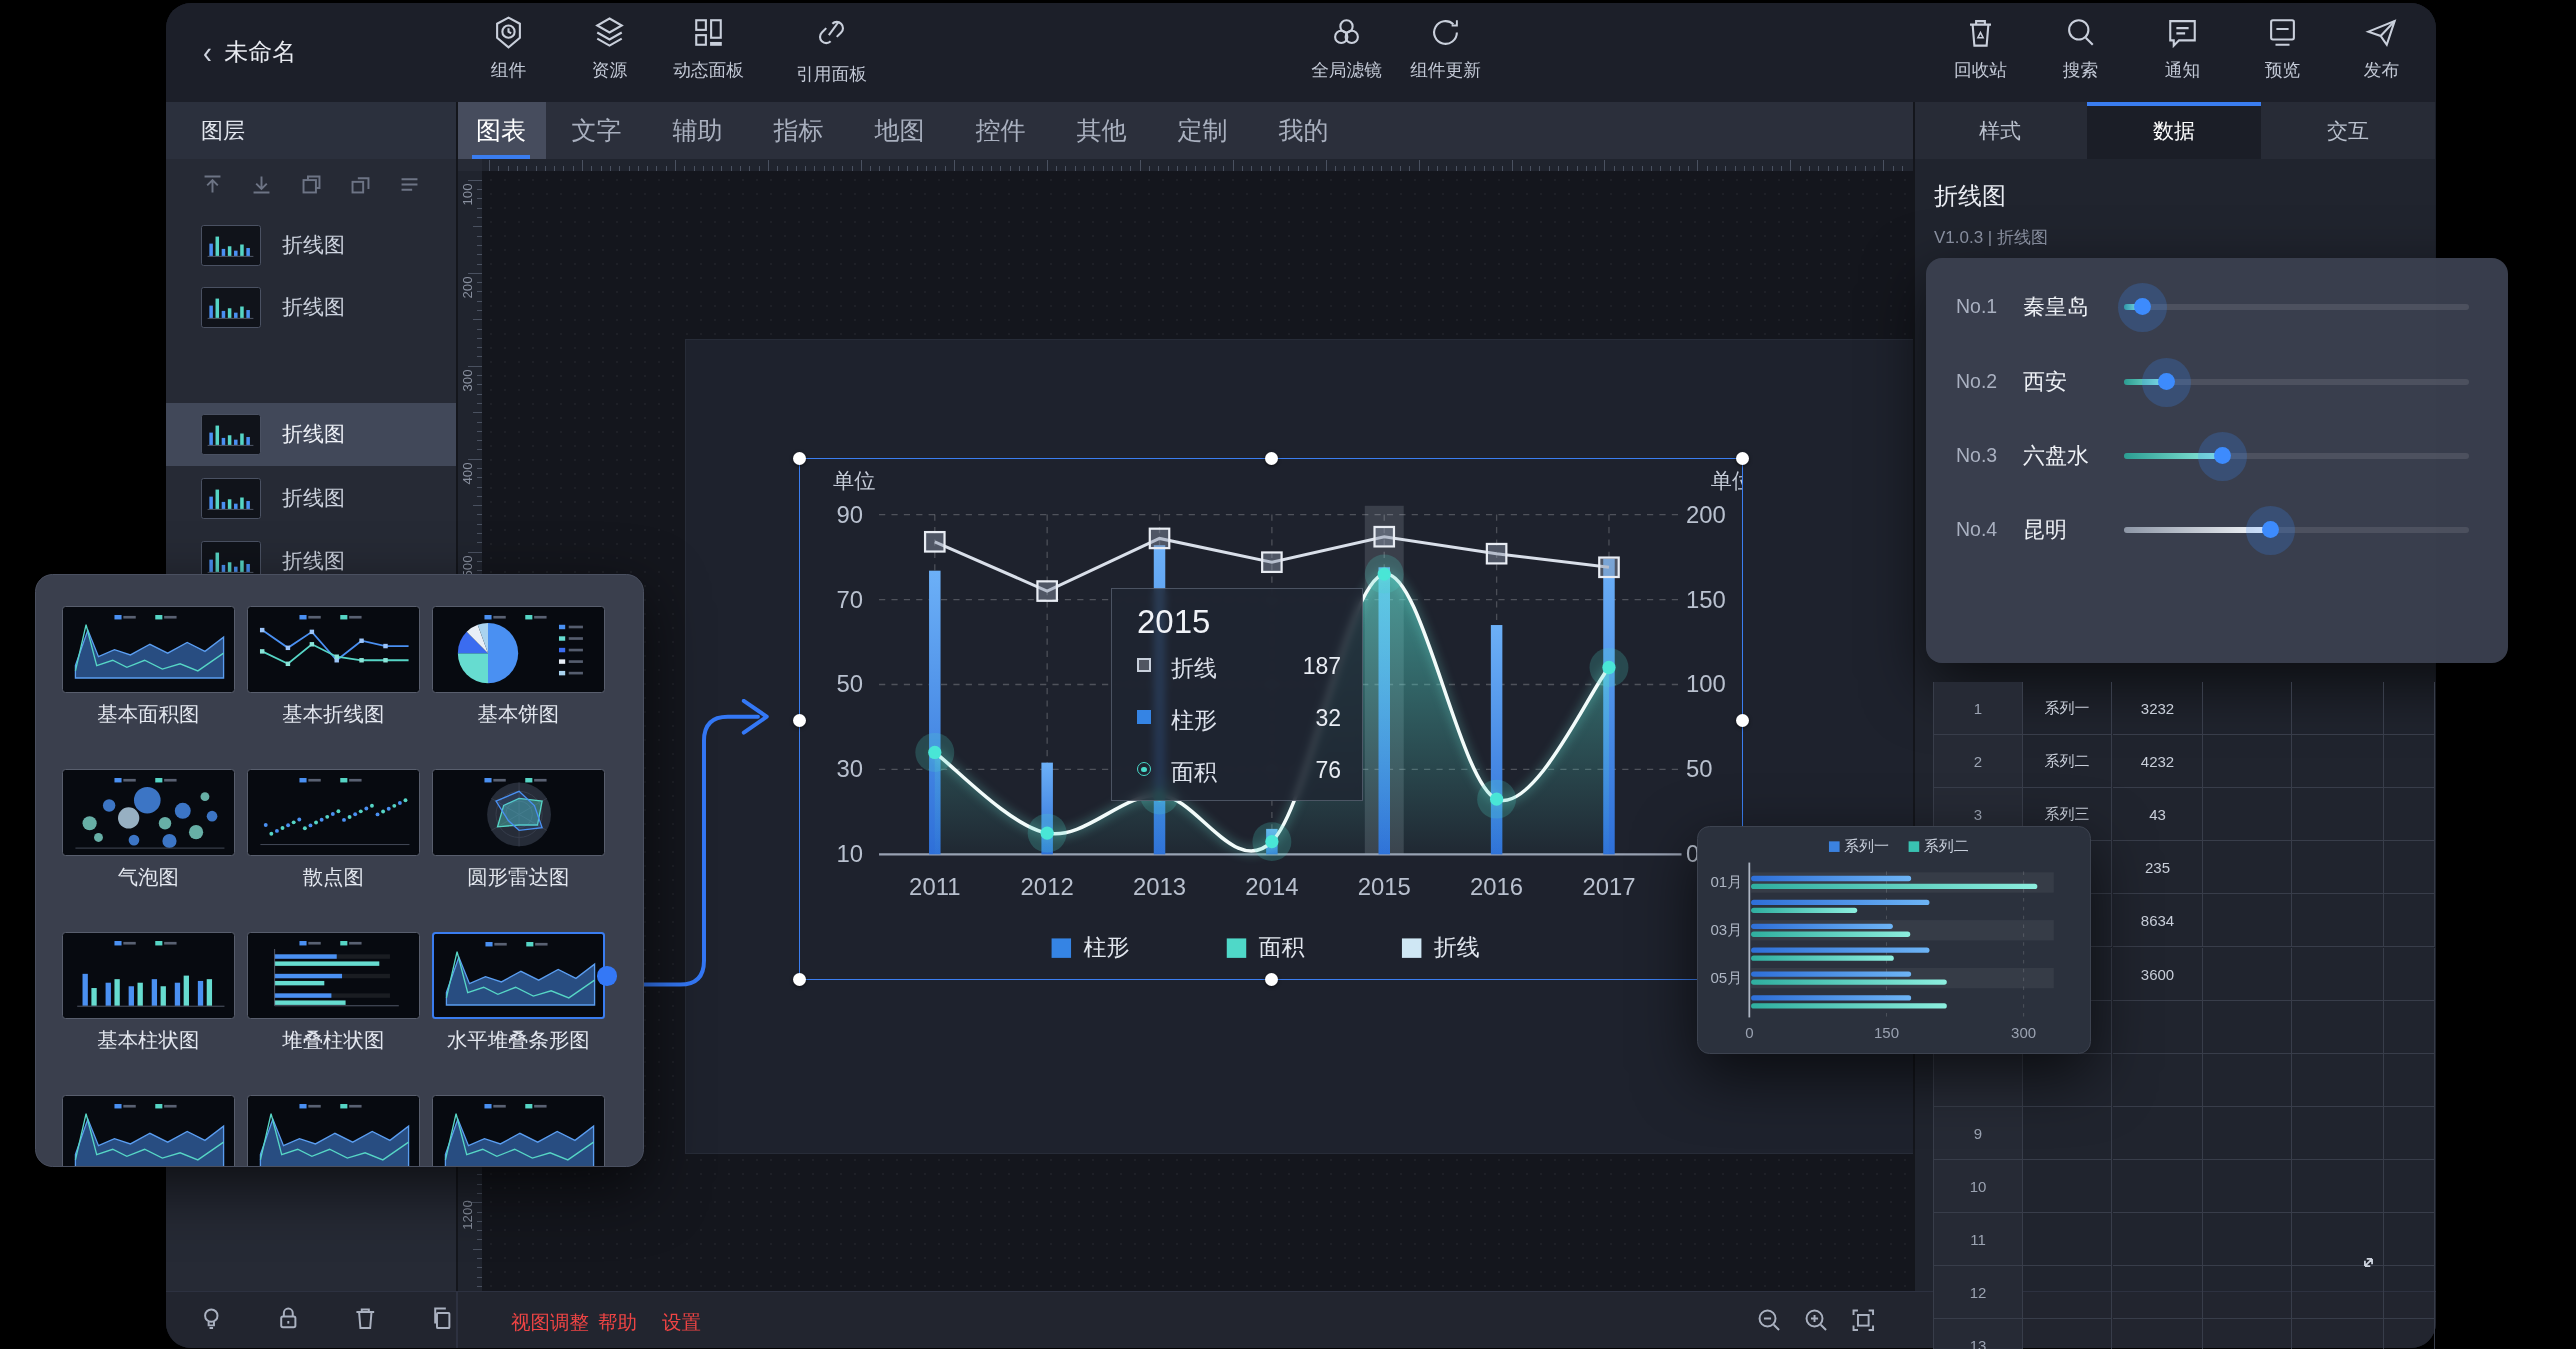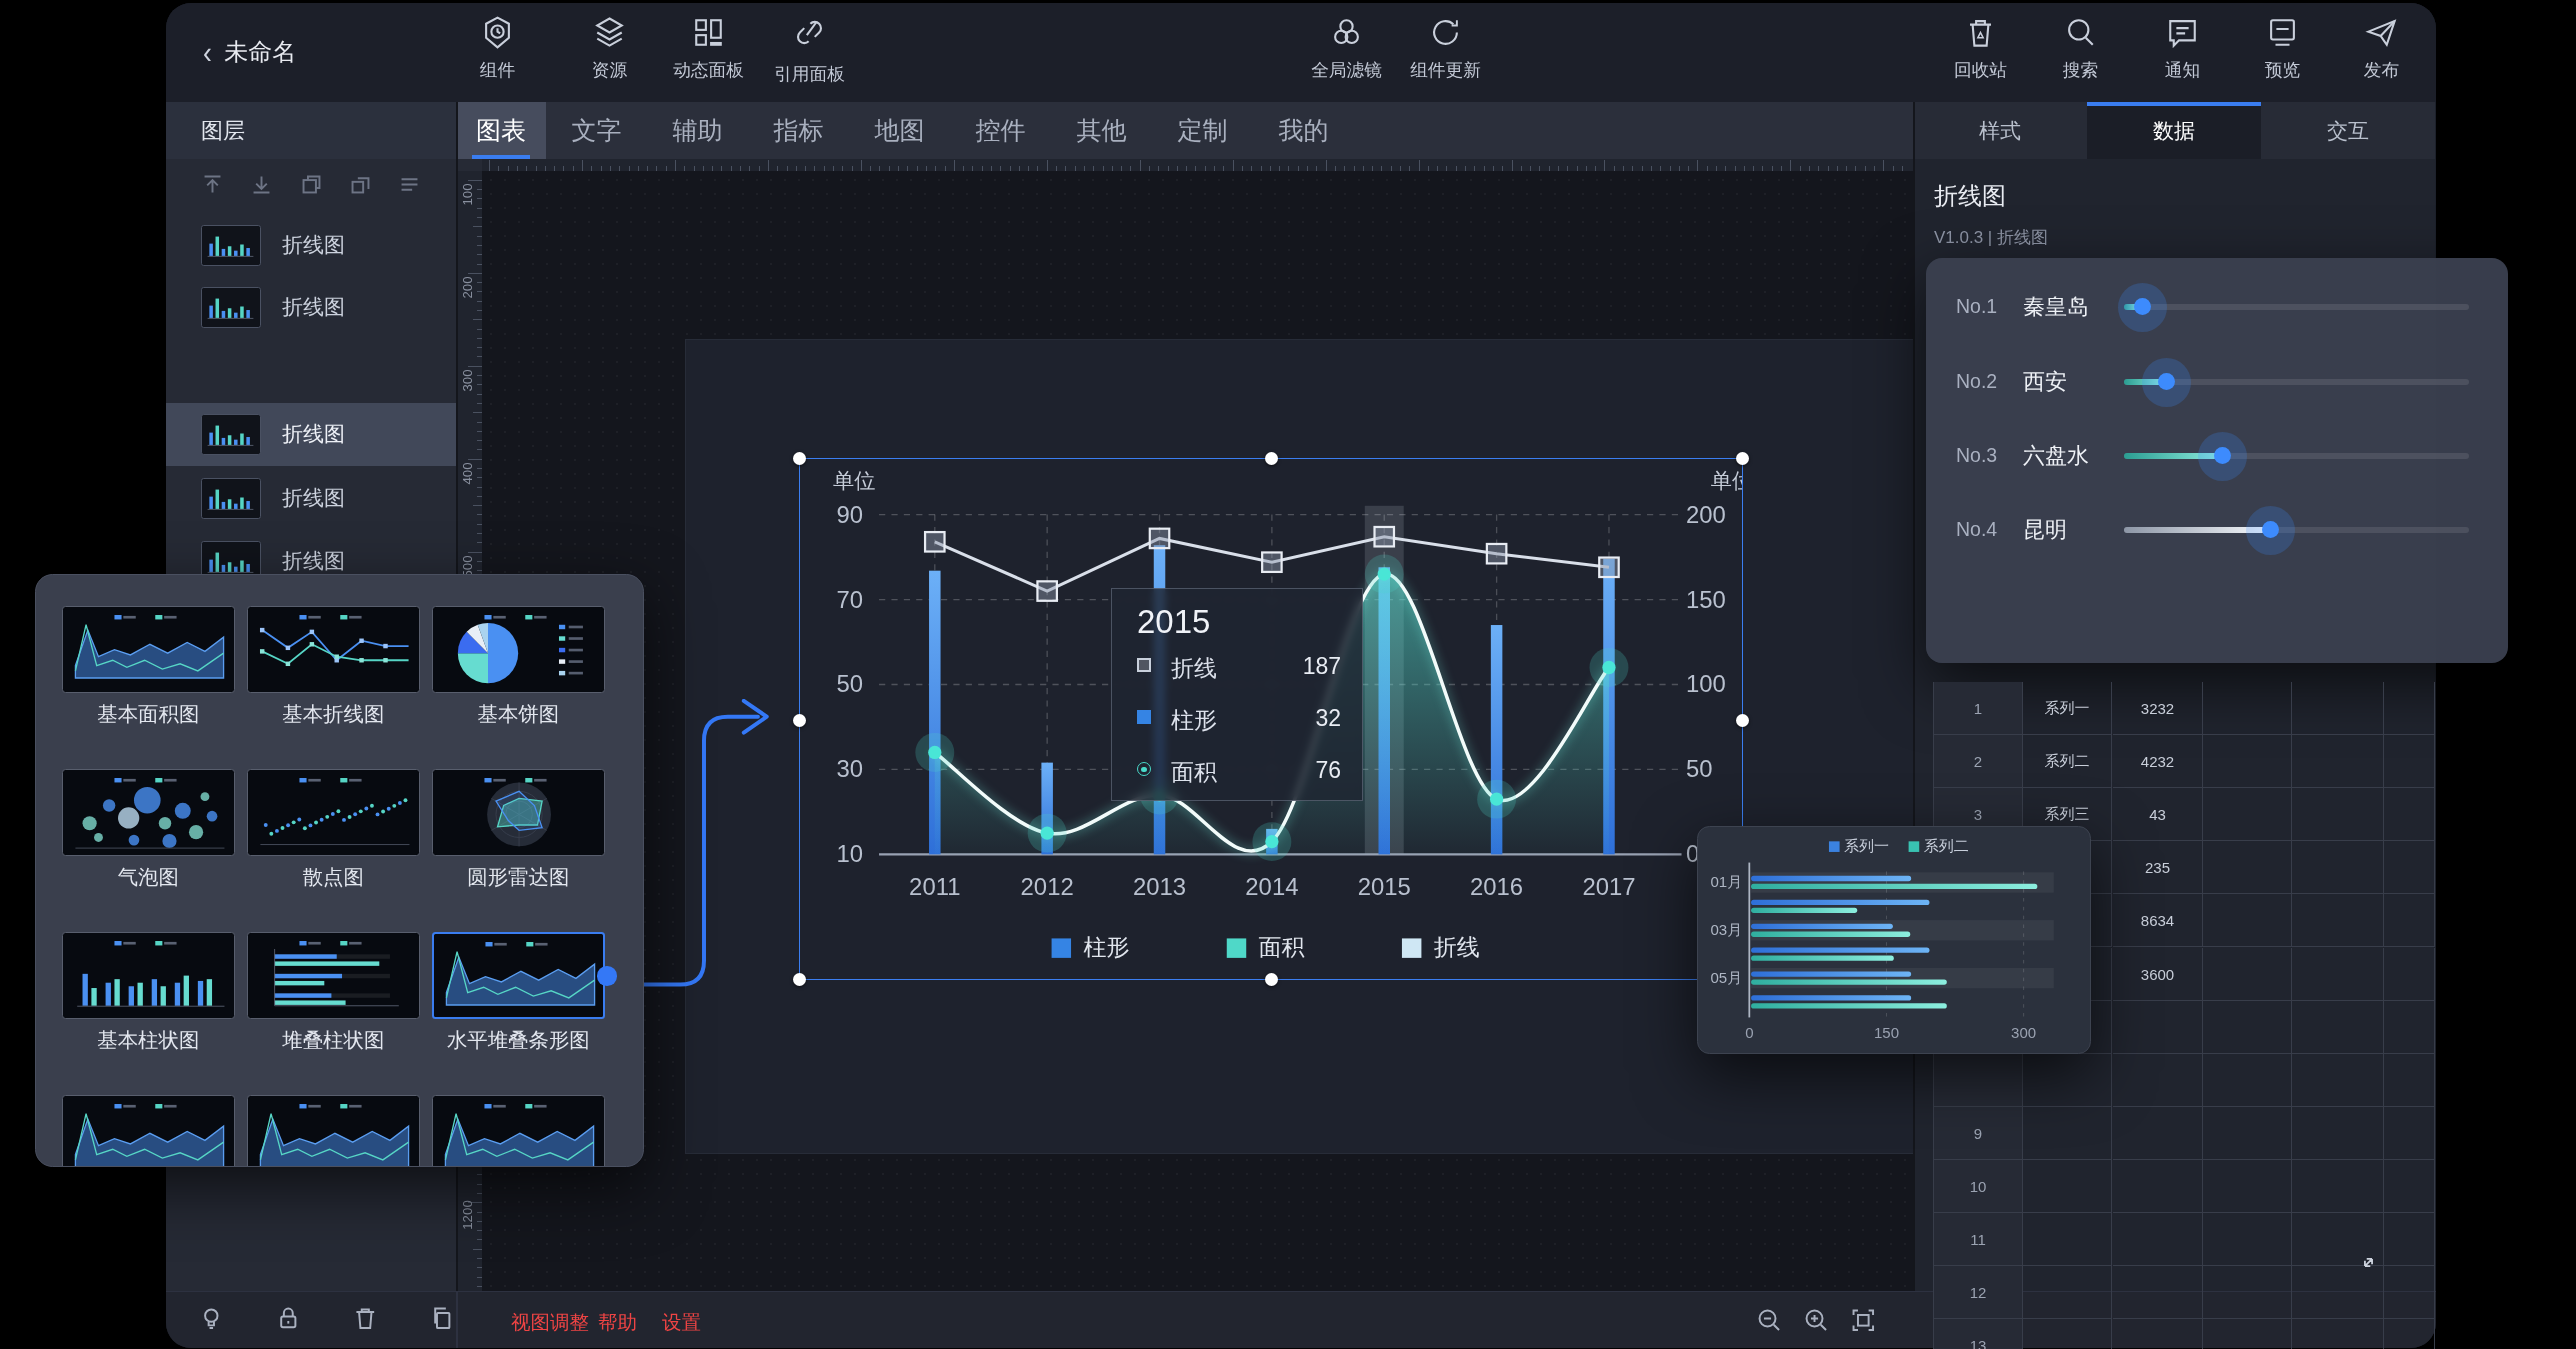--- a/index.html
+++ b/index.html
@@ -92,21 +92,21 @@
 <body>
 
 <div class="stage">
   <div class="window">
 
     <div class="titlebar">
       <div class="back">
         <span class="chev">‹</span>
         <span>未命名</span>
       </div>
-      <div class="menu-item" style="left:274px;">
+      <div class="menu-item" style="left:285px;">
         <span>
             <svg width="35" height="35" viewBox="0 0 40 40" fill="none" stroke="#c9cfdb" stroke-width="2.4">
               <path d="M20 3 L33 10 V26 L20 37 L7 26 V10 Z"></path>
               <circle cx="20" cy="19" r="7"></circle>
               <path d="M20 15 v4 l3 2"></path>
             </svg>
           </span>
         <span>组件</span>
       </div>
       <div class="menu-item" style="left:386px;">
@@ -123,21 +123,21 @@
         <span>
             <svg width="35" height="35" viewBox="0 0 40 40" fill="none" stroke="#c9cfdb" stroke-width="2.4">
               <rect x="6" y="6" width="11" height="11"></rect>
               <rect x="23" y="6" width="11" height="20"></rect>
               <rect x="6" y="23" width="11" height="11"></rect>
               <rect x="23" y="32" width="11" height="2"></rect>
             </svg>
           </span>
         <span>动态面板</span>
       </div>
-      <div class="menu-item" style="left:586px;gap:12px;">
+      <div class="menu-item" style="left:608px;gap:12px;">
         <span>
             <svg width="35" height="35" viewBox="0 0 40 40" fill="none" stroke="#c9cfdb" stroke-width="2.4">
               <path d="M17 23 L28 8"></path>
               <path d="M21 10 a7 7 0 0 1 10 0 a7 7 0 0 1 0 10 l-5 5"></path>
               <path d="M19 30 a7 7 0 0 1 -10 0 a7 7 0 0 1 0 -10 l5 -5"></path>
             </svg>
           </span>
         <span>引用面板</span>
       </div>
       <div class="menu-item" style="left:1123px;">

